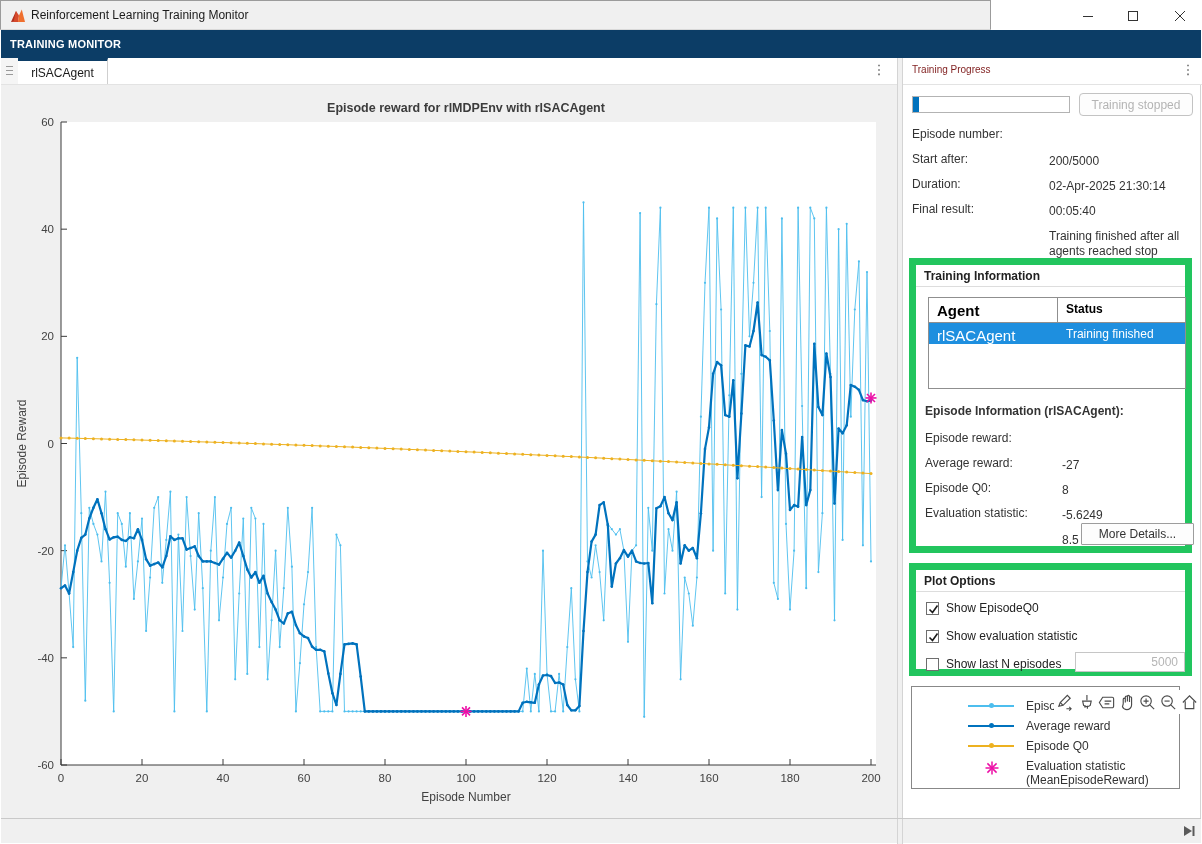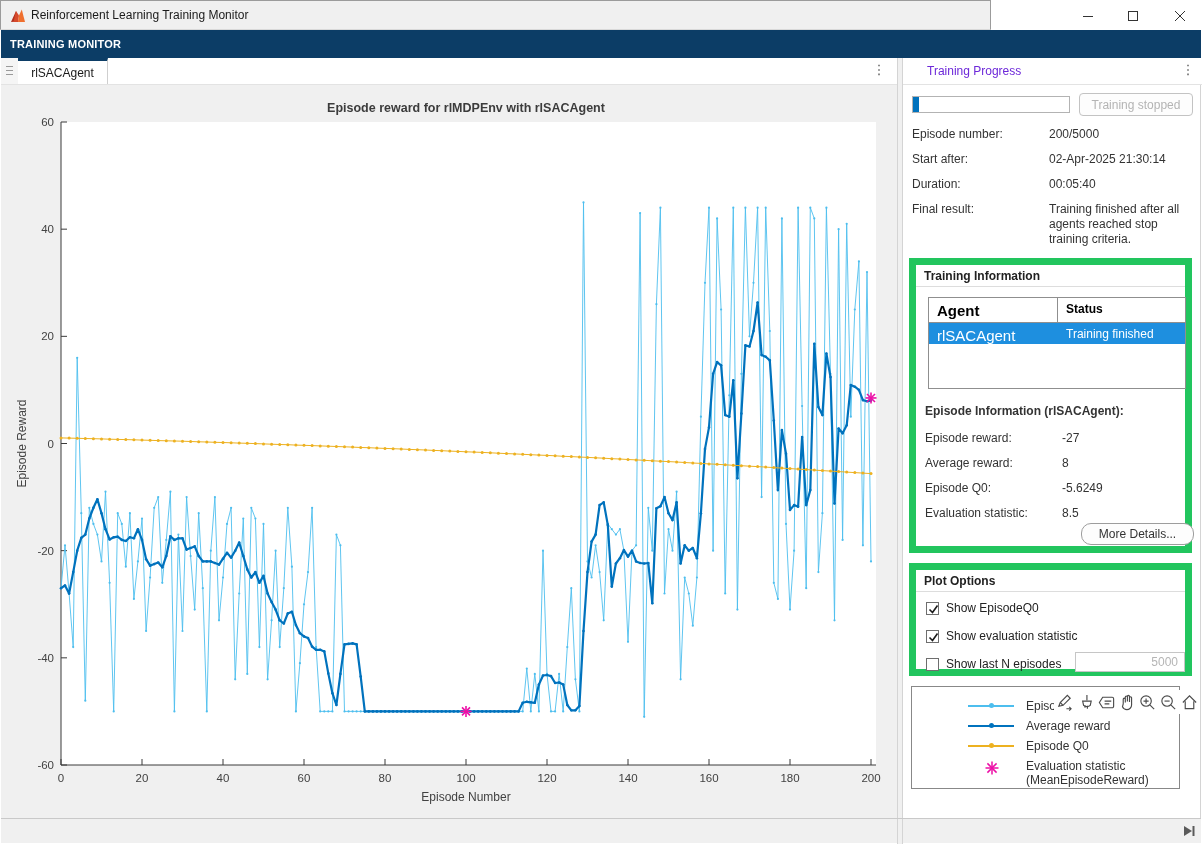--- a/index.html
+++ b/index.html
@@ -23,30 +23,30 @@
            border-top:3px solid var(--navy,#0c3d66);border-right:1px solid #cfcfcf;box-sizing:border-box;
            font-size:12px;color:#1a1a1a;display:flex;align-items:center;justify-content:center;}
   .ellipsis{font-size:13px;color:#555;line-height:10px;text-align:center;cursor:pointer;}
   
   #splitter{left:897px;top:58px;width:6px;height:786px;background:#f0f0f0;
             border-left:1px solid #d4d4d4;border-right:1px solid #d4d4d4;box-sizing:border-box;cursor:col-resize;}
   
   #chartpane{left:1px;top:85px;width:896px;height:733px;background:#f0f0f0;}
   
   #rp-header{left:903px;top:58px;width:299px;height:27px;background:#fff;border-bottom:1px solid #e3e3e3;box-sizing:border-box;}
-  #rp-header .ptitle{position:absolute;left:24px;top:6px;font-size:12px;color:#6d28d9;}
+  #rp-header .ptitle{position:absolute;left:9px;top:6px;font-size:10px;color:#7f1d1d;}
   #rightpanel{left:903px;top:85px;width:298px;height:733px;background:#fff;border-right:1px solid #d4d4d4;box-sizing:border-box;}
   .kv-label{position:absolute;left:9px;font-size:12px;color:#333;}
-  .kv-value{position:absolute;left:146px;font-size:12px;color:#333;width:146px;line-height:15px;}
+  .kv-value{position:absolute;left:146px;font-size:12px;color:#333;width:146px;line-height:15px;margin-top:27px;}
   #progressbar{position:absolute;left:9px;top:11px;width:158px;height:17px;background:#fff;border:1px solid #b3b3b3;box-sizing:border-box;}
   #progressfill{height:100%;background:var(--accent,#0072bd);}
   .btn{position:absolute;background:#fdfdfd;border:1px solid #c3c3c3;border-radius:4px;
        font-size:12px;display:flex;align-items:center;justify-content:center;box-sizing:border-box;}
   #stopbtn{left:176px;top:8px;width:114px;height:23px;color:#b4b4b4;font-family:"Liberation Sans",sans-serif;}
-  #morebtn{left:165px;top:258px;width:113px;height:22px;color:#333;border-color:#9d9d9d;border-radius:10px;}
+  #morebtn{left:165px;top:258px;width:113px;height:22px;color:#333;border-color:#9d9d9d;border-radius:1px;}
   .section{position:absolute;left:6px;width:283px;border:7px solid #22c55e;background:#fff;box-sizing:border-box;}
   .section-h{height:21px;border-bottom:1px solid #ddd;font-size:12px;font-weight:bold;color:#222;
              display:flex;align-items:center;padding-left:8px;}
   
   #agents-table{position:absolute;left:12px;top:32px;width:258px;height:92px;border:1px solid #8f8f8f;box-sizing:border-box;background:#fff;}
   .tr{display:flex;width:100%;box-sizing:border-box;}
   .th{font-weight:bold;border-bottom:1px solid #8f8f8f;height:25px;}
   .td1{width:129px;padding:4px 0 0 8px;box-sizing:border-box;font-size:15px;border-right:1px solid #8f8f8f;}
   .td2{flex:1;padding:4px 0 0 8px;box-sizing:border-box;font-size:12px;}
   .row-sel{background:var(--highlight,#1e8fdf);color:#fff;height:21px;}

